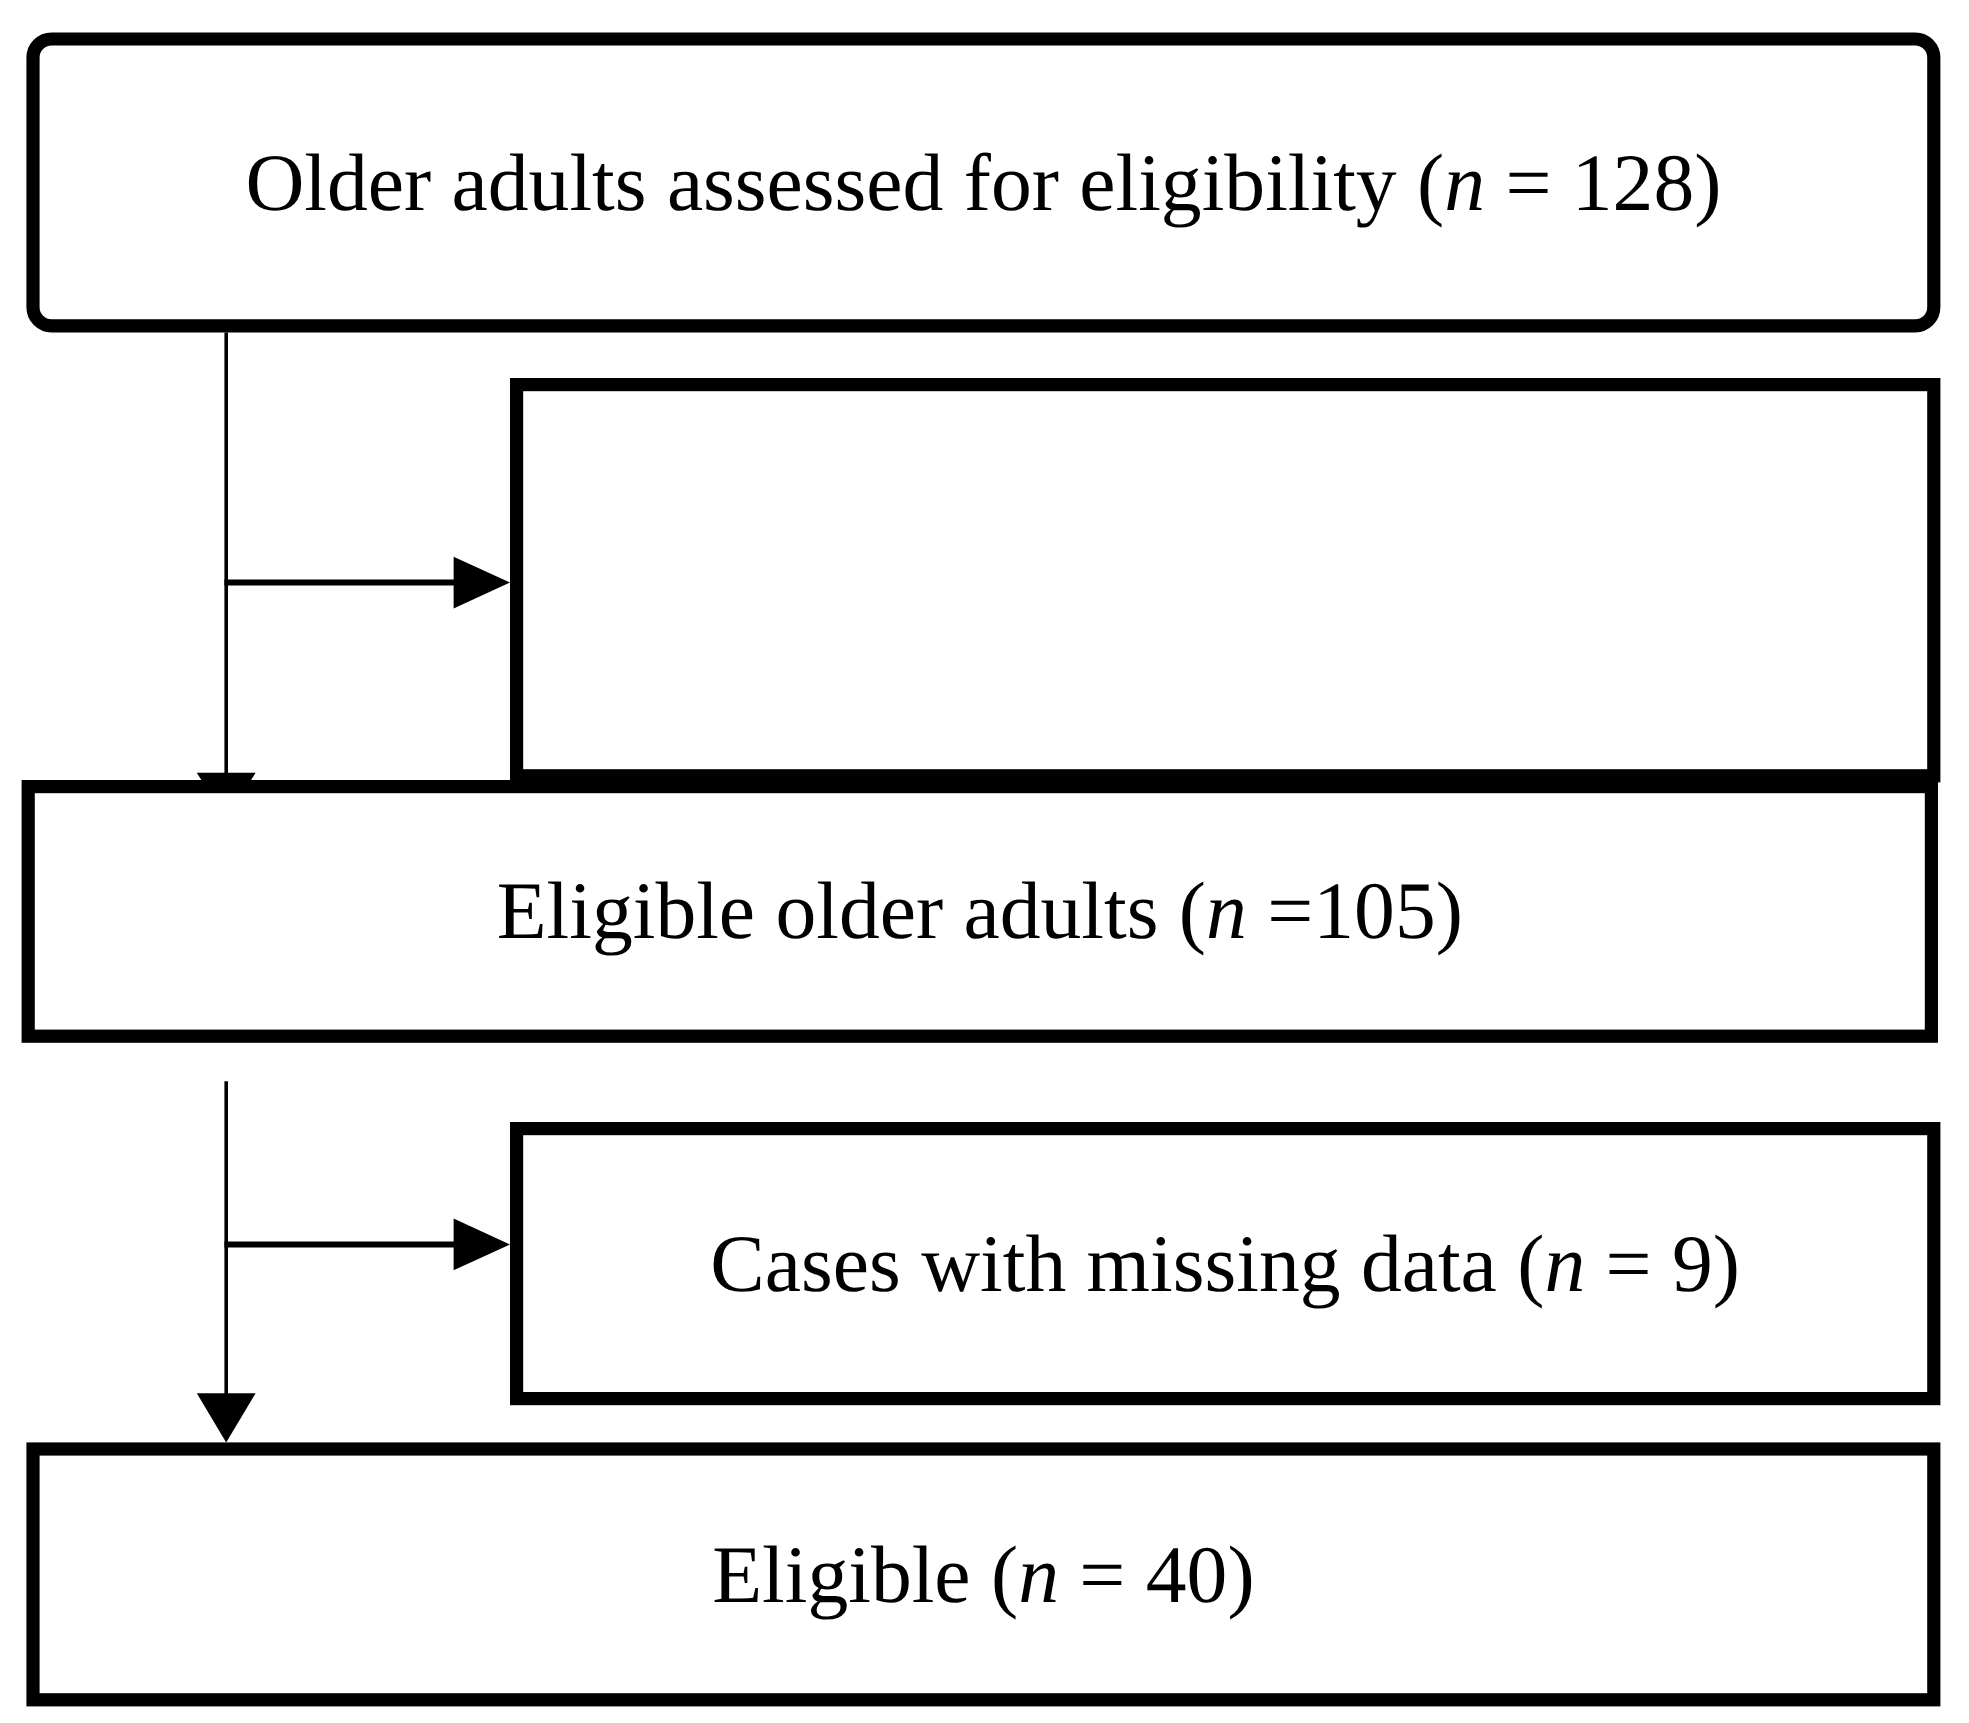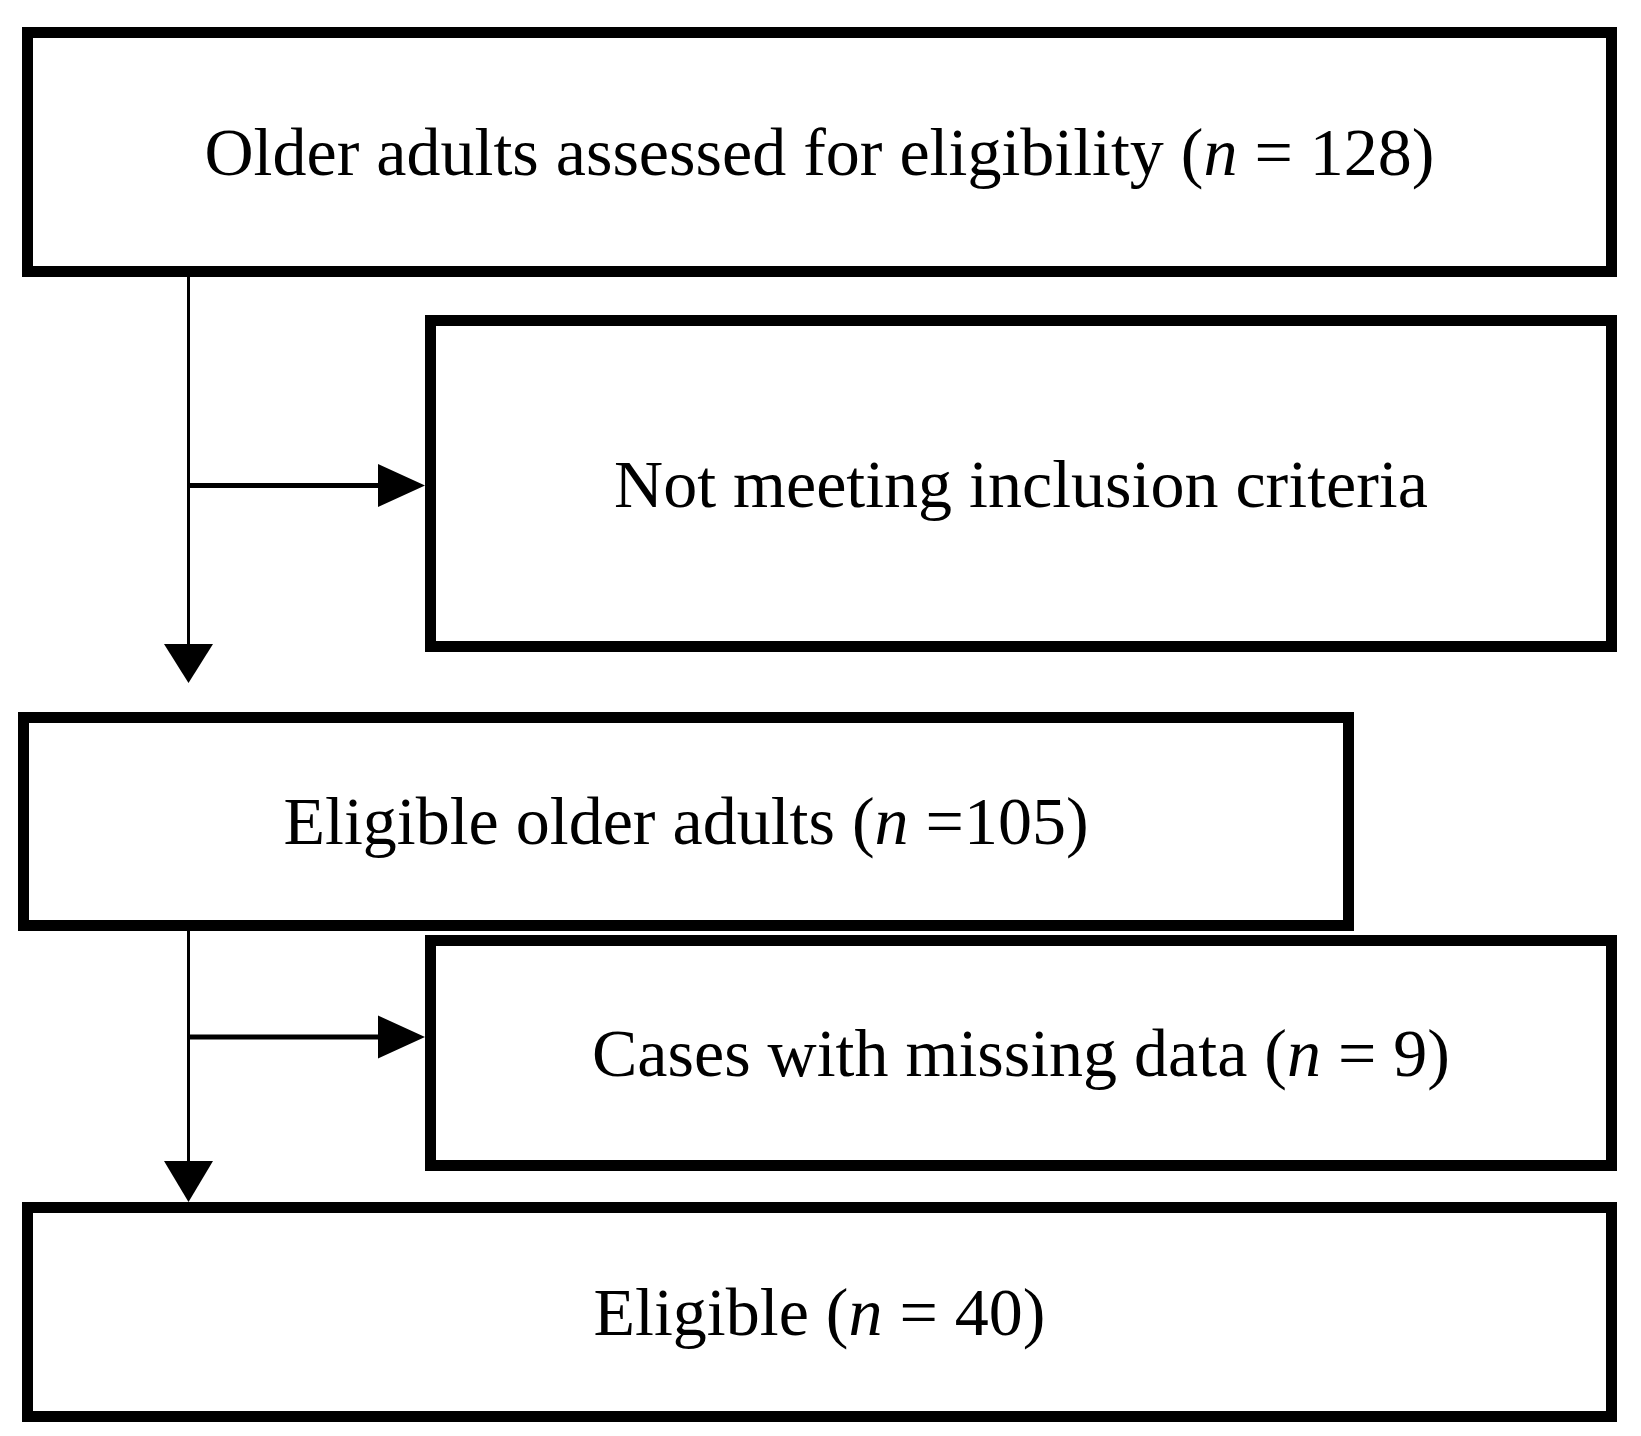--- a/index.html
+++ b/index.html
@@ -38,24 +38,24 @@
     line-height: 1.25;
   }
   .node p {
     margin: 0;
     white-space: nowrap;
   }
   .nvar {
     font-style: italic;
   }
   
-  .node-assessed  { left: 22px;  top: 27px;   width: 1595px; height: 250px; }
+  .node-assessed  { left: 22px;  top: 27px;   width: 1595px; height: 250px; border-radius: 21px; }
   .node-excluded  { left: 425px; top: 315px;  width: 1192px; height: 337px; line-height: 2.0; }
   .node-excluded .line2 { position: relative; left: 65px; }
-  .node-eligible  { left: 18px;  top: 712px;  width: 1336px; height: 219px; }
+  .node-eligible  { left: 18px;  top: 650px;  width: 1597px; height: 219px; }
   .node-missing   { left: 425px; top: 935px;  width: 1192px; height: 236px; }
   .node-analyzed  { left: 22px;  top: 1202px; width: 1595px; height: 220px; }
 </style>
 </head>
 <body>
 
 <div class="canvas">
 
   <svg class="connectors" viewBox="0 0 1641 1436" xmlns="http://www.w3.org/2000/svg">
 
@@ -70,21 +70,20 @@
 
     <line x1="187" y1="1037" x2="380" y2="1037" stroke="#000000" stroke-width="5"></line>
     <polygon points="378,1015.5 378,1058.5 425,1037" fill="#000000"></polygon>
   </svg>
 
   <div class="node node-assessed">
     <p><span>Older adults assessed for eligibility (</span><span class="nvar">n</span><span> = 128)</span></p>
   </div>
 
   <div class="node node-excluded">
-    <p class="line1"><span>Not meeting inclusion criteria</span></p>
   </div>
 
   <div class="node node-eligible">
     <p><span>Eligible older adults (</span><span class="nvar">n</span><span> =105)</span></p>
   </div>
 
   <div class="node node-missing">
     <p><span>Cases with missing data (</span><span class="nvar">n</span><span> = 9)</span></p>
   </div>
 

